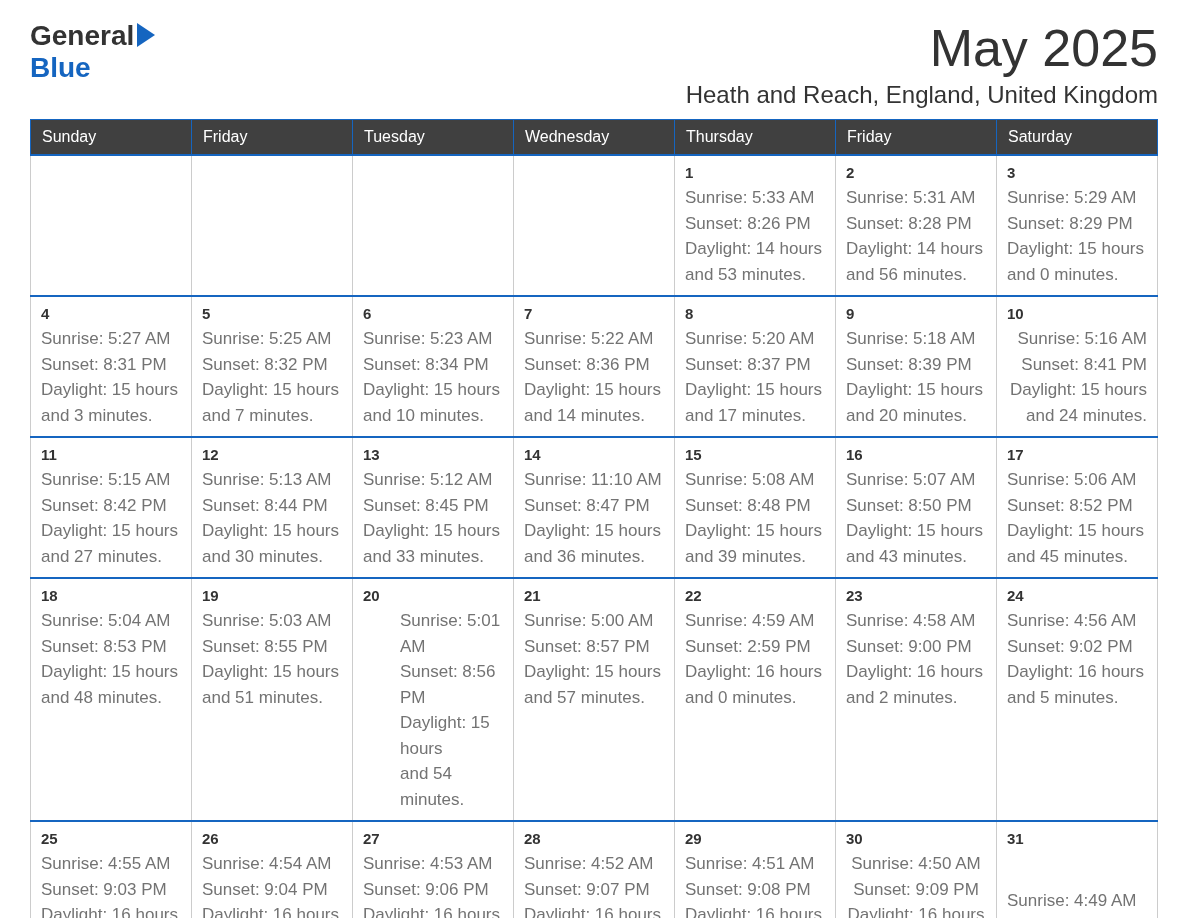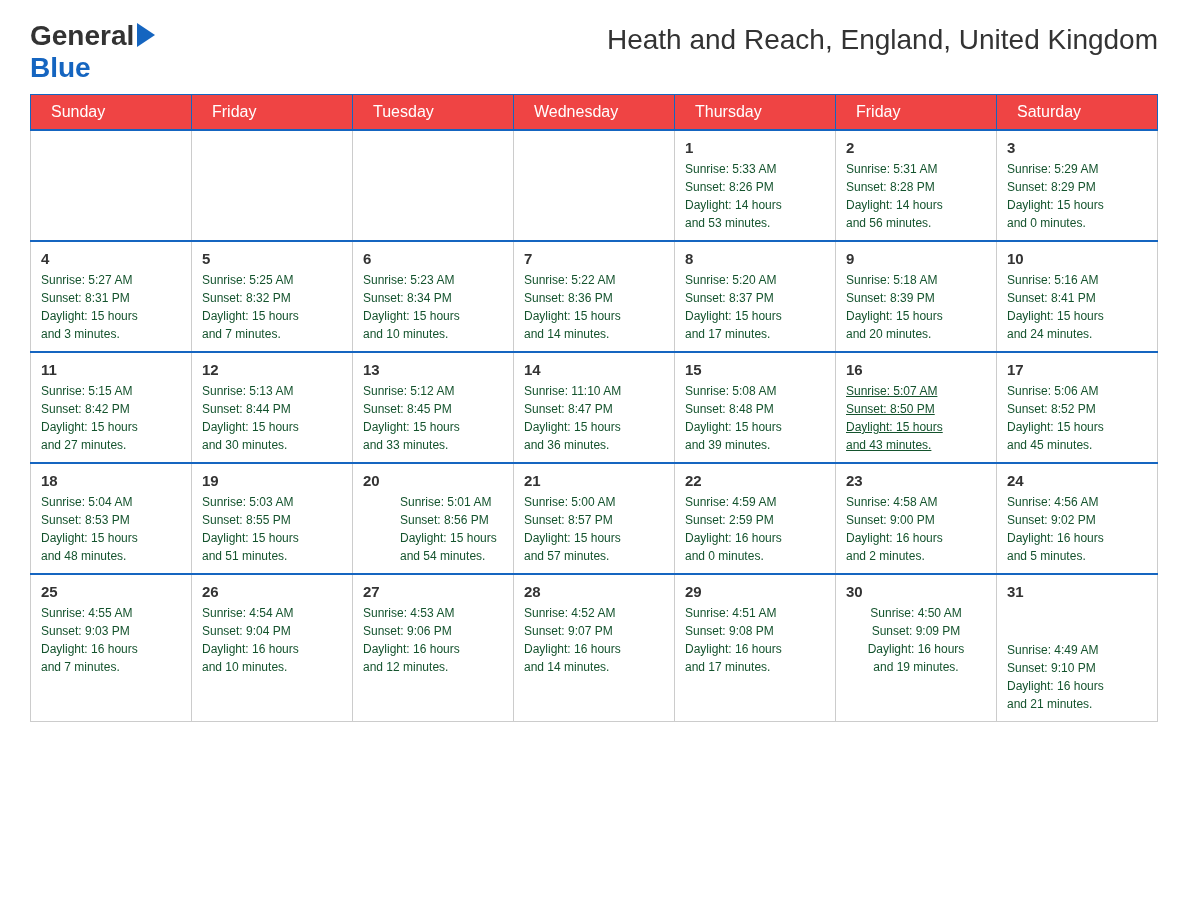--- a/index.html
+++ b/index.html
@@ -30,33 +30,33 @@
     .title-block {
       text-align: right;
     }
     .month-title {
       font-size: 52px;
       font-weight: normal;
       color: #333;
       line-height: 1.1;
     }
     .location-title {
-      font-size: 28px;
+      font-size: 24px;
       color: #333;
       margin-top: 4px;
     }
     .calendar {
       width: 100%;
       border-collapse: collapse;
       margin-top: 10px;
     }
     .calendar th {
-      background-color: #ef4444;
+      background-color: #404040;
       color: #fff;
-      padding: 8px 20px;
+      padding: 8px 11px;
       font-size: 16px;
       font-weight: normal;
       text-align: left;
       border: 1px solid #1565c0;
     }
     .calendar td {
       vertical-align: top;
       padding: 8px 10px;
       font-size: 13px;
       border: 1px solid #ccc;
@@ -67,22 +67,22 @@
       border-top: 2px solid #1565c0;
     }
     .day-number {
       font-size: 15px;
       font-weight: bold;
       color: #333;
       display: block;
       margin-bottom: 4px;
     }
     .day-info {
-      color: #14532d;
-      font-size: 12px;
+      color: #737373;
+      font-size: 17px;
       line-height: 1.5;
     }
     .empty-cell {
       background: #fff;
     }
     .logo-wrapper {
       display: flex;
       flex-direction: column;
       align-items: flex-start;
     }
@@ -109,20 +109,21 @@
   <div class="logo-wrapper">
     <div class="logo-line">
       <span class="logo-text-general">General</span>
       <span class="triangle-right"></span>
     </div>
     <div>
       <span class="logo-text-blue">Blue</span>
     </div>
   </div>
   <div class="title-block">
+    <div class="month-title">May 2025</div>
     <div class="location-title">Heath and Reach, England, United Kingdom</div>
   </div>
 </div>
 
 <table class="calendar">
   <thead>
     <tr>
     <th>Sunday</th>
         <th>Friday</th>
         <th>Tuesday</th>
@@ -198,21 +199,21 @@
         </td>
         <td>
           <span class="day-number">9</span>
           <div class="day-info" style="white-space: pre-line;">Sunrise: 5:18 AM
 Sunset: 8:39 PM
 Daylight: 15 hours
 and 20 minutes.</div>
         </td>
         <td>
           <span class="day-number">10</span>
-          <div class="day-info" style="white-space: pre-line;">Sunrise: 5:16 AM
+          <div class="day-info" style="white-space: pre-line; text-align: right;">Sunrise: 5:16 AM
 Sunset: 8:41 PM
 Daylight: 15 hours
 and 24 minutes.</div>
         </td>
       </tr>
       <tr>
         <td>
           <span class="day-number">11</span>
           <div class="day-info" style="white-space: pre-line;">Sunrise: 5:15 AM
 Sunset: 8:42 PM
@@ -242,21 +243,21 @@
         </td>
         <td>
           <span class="day-number">15</span>
           <div class="day-info" style="white-space: pre-line;">Sunrise: 5:08 AM
 Sunset: 8:48 PM
 Daylight: 15 hours
 and 39 minutes.</div>
         </td>
         <td>
           <span class="day-number">16</span>
-          <div class="day-info" style="white-space: pre-line; text-decoration: underline;">Sunrise: 5:07 AM
+          <div class="day-info" style="white-space: pre-line;">Sunrise: 5:07 AM
 Sunset: 8:50 PM
 Daylight: 15 hours
 and 43 minutes.</div>
         </td>
         <td>
           <span class="day-number">17</span>
           <div class="day-info" style="white-space: pre-line;">Sunrise: 5:06 AM
 Sunset: 8:52 PM
 Daylight: 15 hours
 and 45 minutes.</div>

